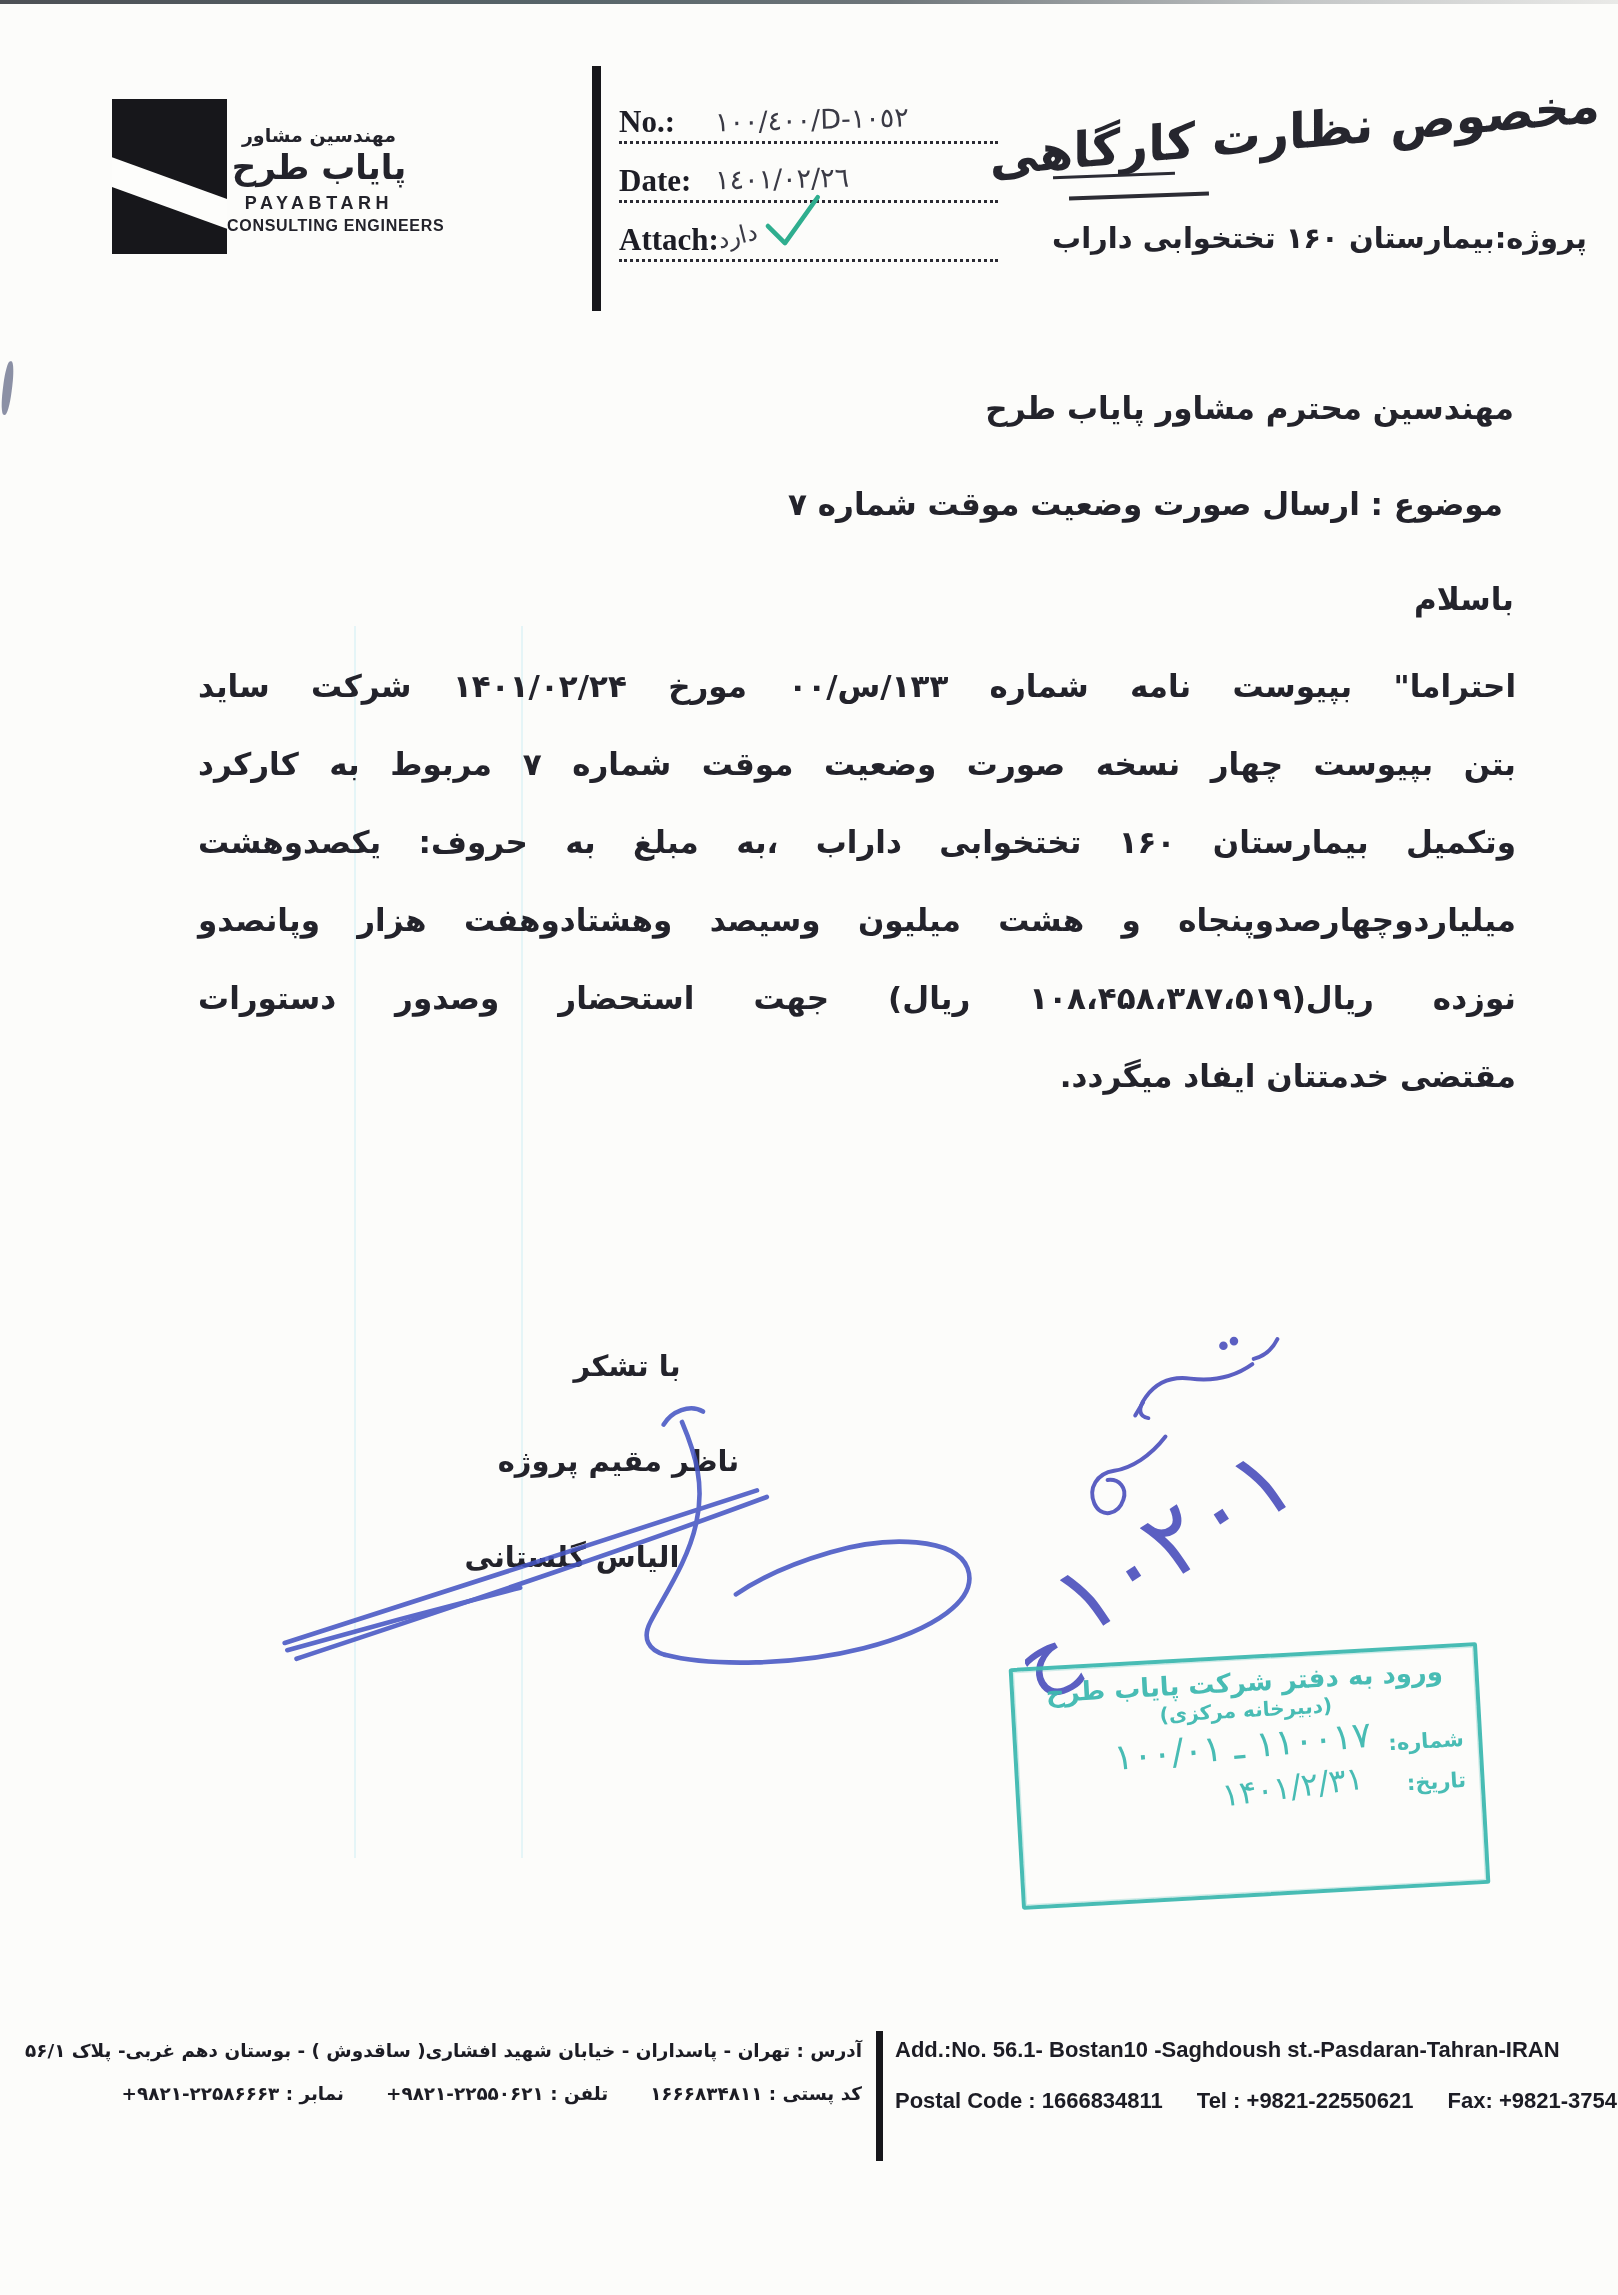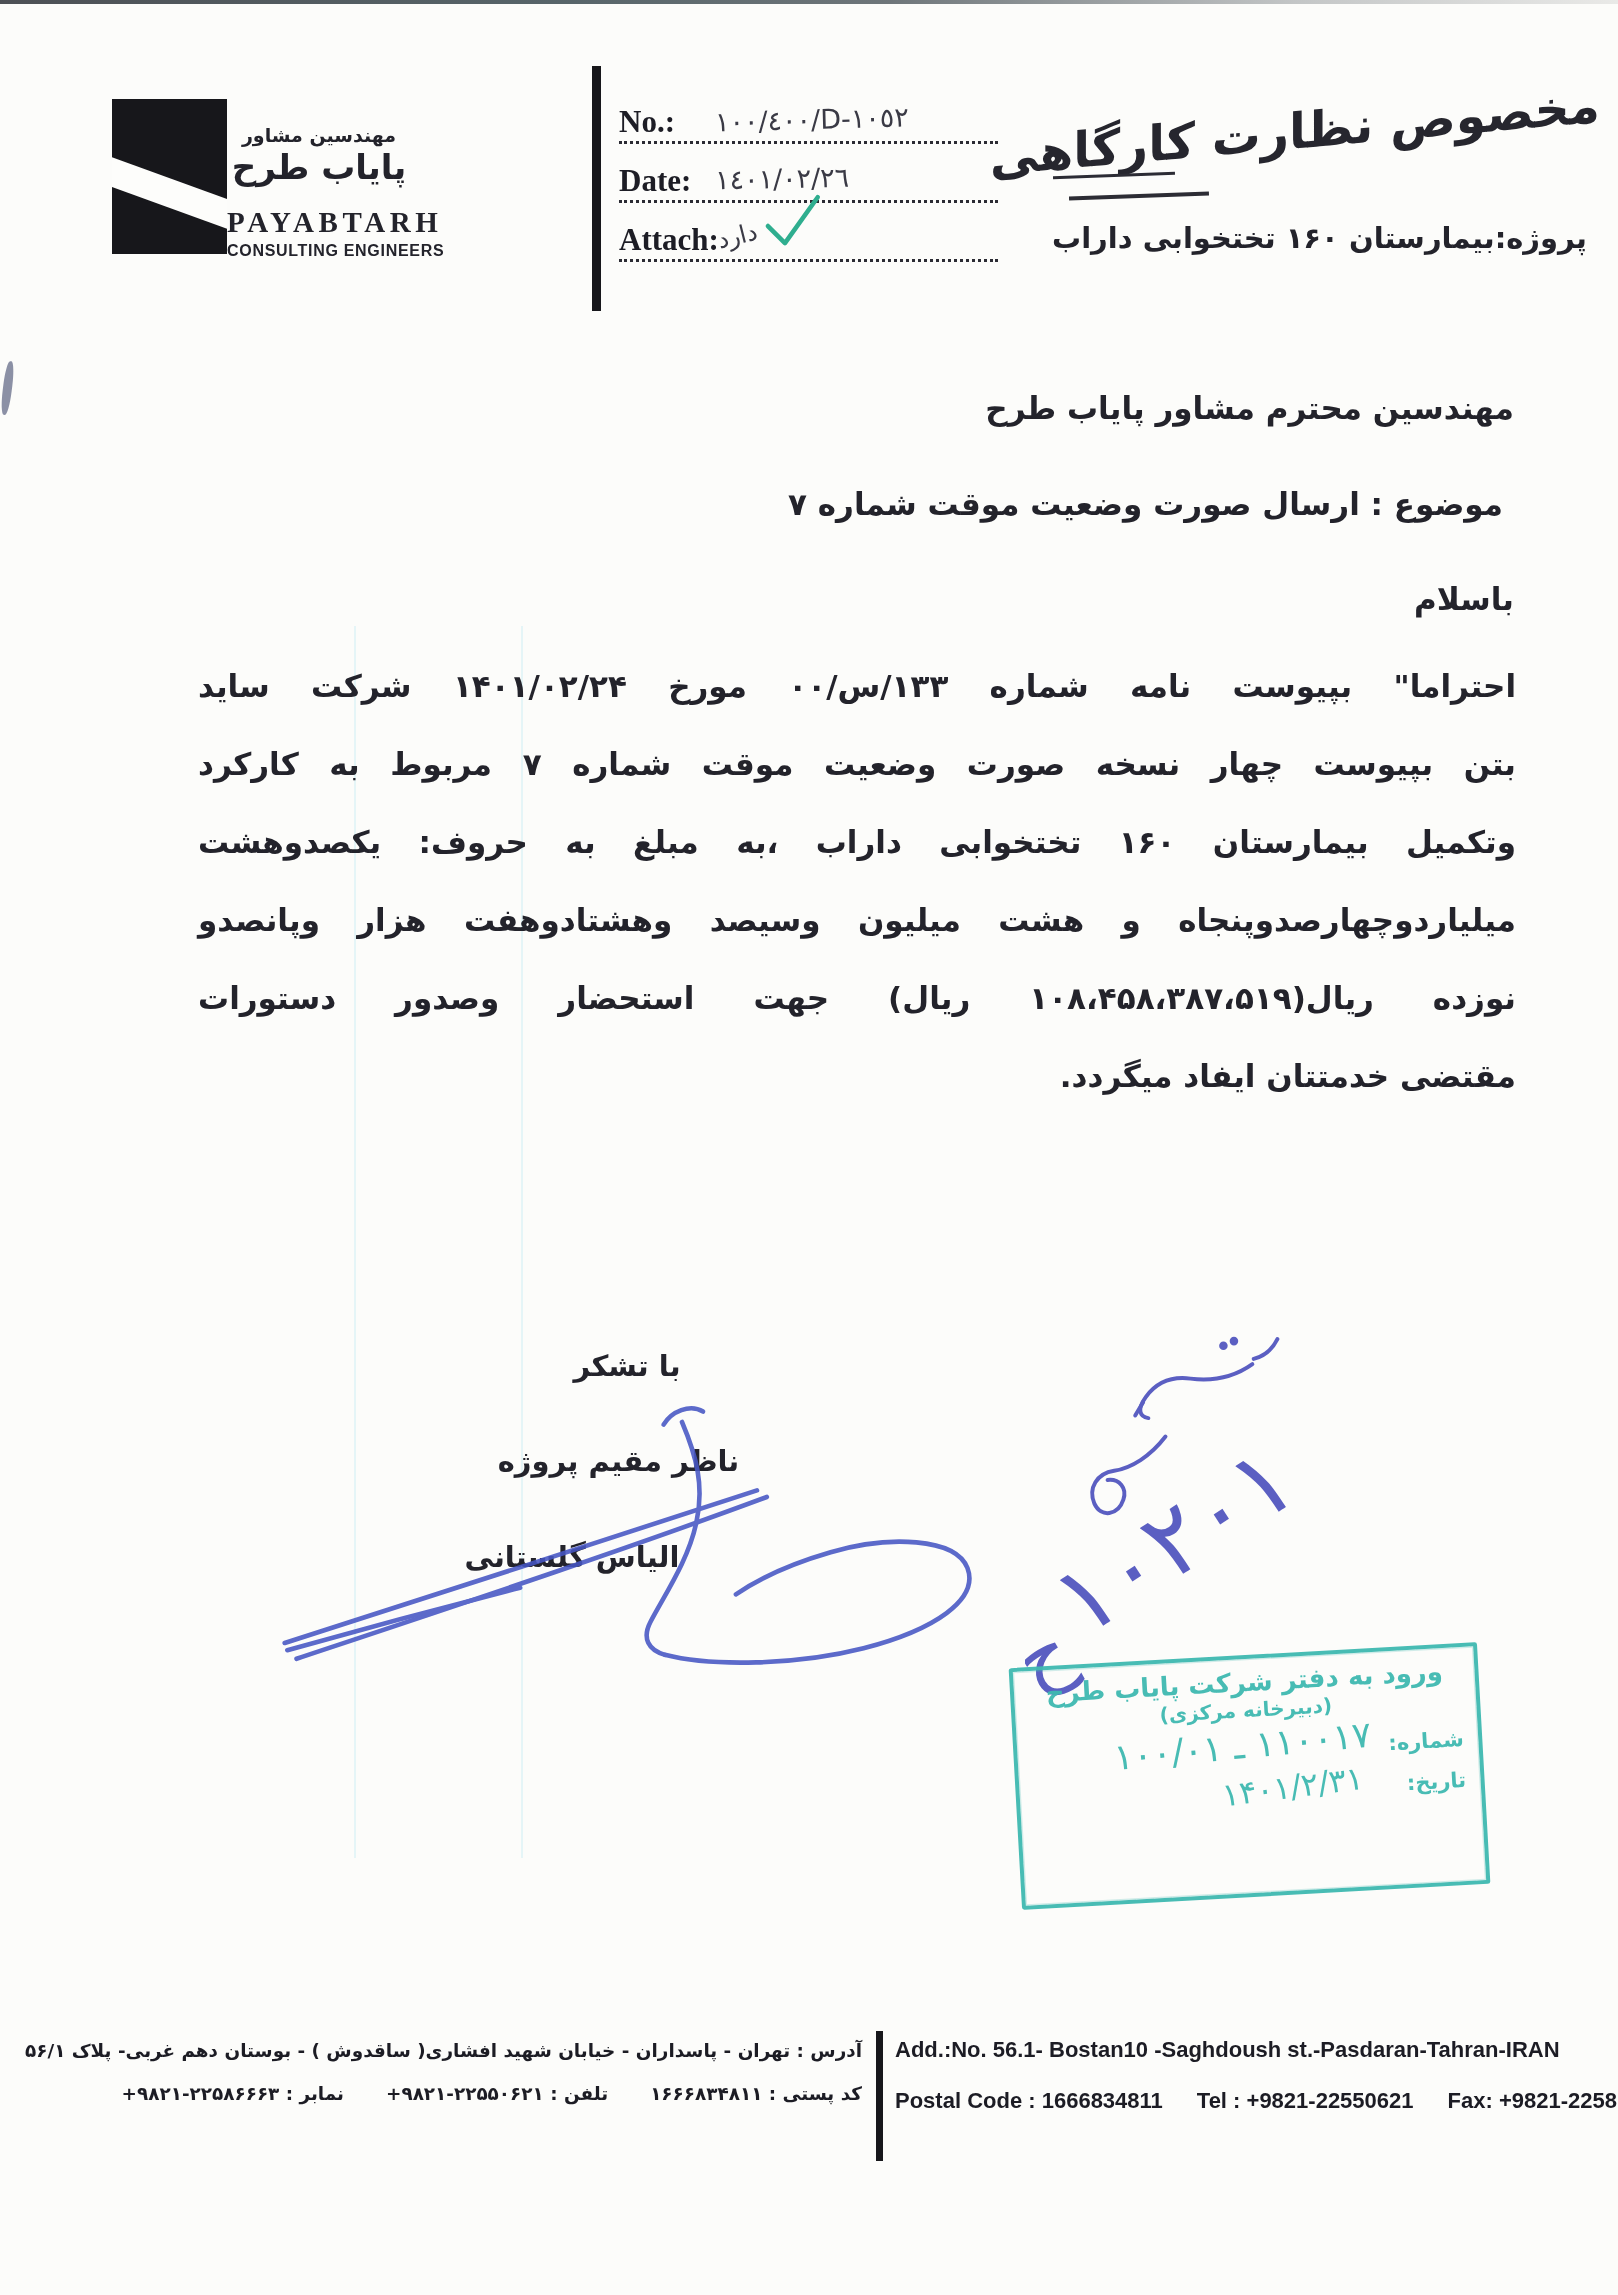--- a/index.html
+++ b/index.html
@@ -17,21 +17,21 @@
     border-radius:45%;transform:rotate(7deg);}
   .streak{position:absolute;top:626px;height:1232px;width:2px;background:rgba(150,225,235,.22);}
   .streak.s1{left:354px;} .streak.s2{left:521px;}
 
   
   .logo-square{position:absolute;left:112px;top:99px;width:115px;height:155px;background:#17171b;overflow:hidden;}
   .logo-stripe{position:absolute;left:-14.5px;top:84px;width:165px;height:28px;background:#fdfdfb;transform:rotate(20deg);}
   .logo-text{position:absolute;left:227px;top:124px;width:184px;direction:rtl;text-align:center;}
   .logo-fa-small{font-size:19px;font-weight:bold;letter-spacing:0px;}
   .logo-fa-large{font-size:34px;font-weight:bold;margin-top:1.3px;}
-  .logo-en-name{direction:ltr;font-family:Liberation Serif, serif;font-size:29px;font-weight:bold;letter-spacing:4.6px;margin-top:19px;white-space:nowrap;}
+  .logo-en-name{direction:ltr;font-family:Liberation Sans, sans-serif;font-size:18px;font-weight:bold;letter-spacing:4.6px;margin-top:6px;white-space:nowrap;}
   .logo-en-sub{direction:ltr;font-family:"Liberation Sans","DejaVu Sans",sans-serif;font-size:16px;font-weight:bold;letter-spacing:0.7px;margin-top:2.6px;white-space:nowrap;text-align:center;}
 
   
   .ref-bar{position:absolute;left:592px;top:66px;width:9.2px;height:245px;background:#17171b;}
   .ref-row{position:absolute;left:619px;width:379px;height:41px;border-bottom:3.3px dotted #2b2b33;}
   .ref-row.no{top:103px;} .ref-row.date{top:162px;} .ref-row.attach{top:221px;}
   .ref-label{position:absolute;left:0;bottom:1.3px;font-family:"Liberation Serif","DejaVu Serif",serif;
     font-size:31px;font-weight:bold;color:#1d1d25;}
   .hand{color:#3a3a45;}
   .ref-value{position:absolute;font-size:27px;white-space:nowrap;direction:ltr;}
@@ -205,18 +205,18 @@
         <span class="num-ltr" data-interactable="false">+۹۸۲۱-۲۲۵۸۶۶۶۳</span>
       </span>
     </div>
   </div>
 
   <div class="footer-en" data-interactable="false">
     <div class="footer-en-line1" data-interactable="false">Add.:No. 56.1- Bostan10 -Saghdoush st.-Pasdaran-Tahran-IRAN</div>
     <div class="footer-en-line2" data-interactable="false">
       <span data-interactable="false">Postal Code : 1666834811</span>
       <span data-interactable="false">Tel : +9821-22550621</span>
-      <span data-interactable="false">Fax: +9821-2258</span>
+      <span data-interactable="false">Fax: +9821-3754</span>
     </div>
   </div>
 
 </div>
 
 
 </body></html>

